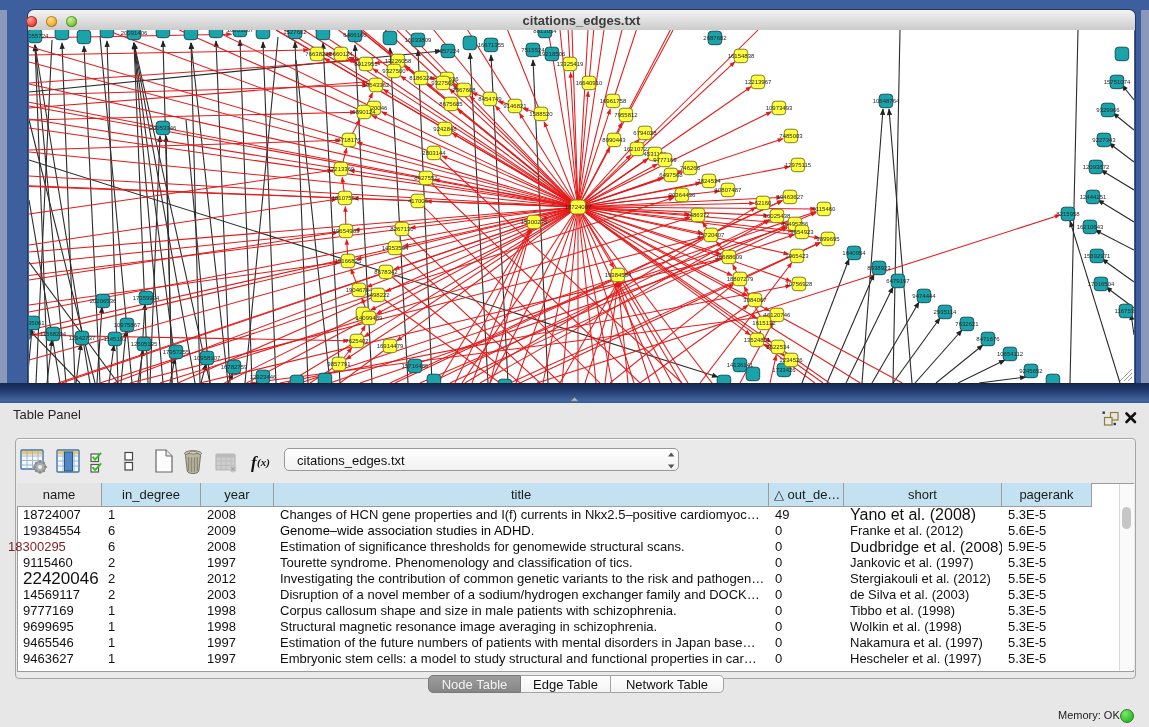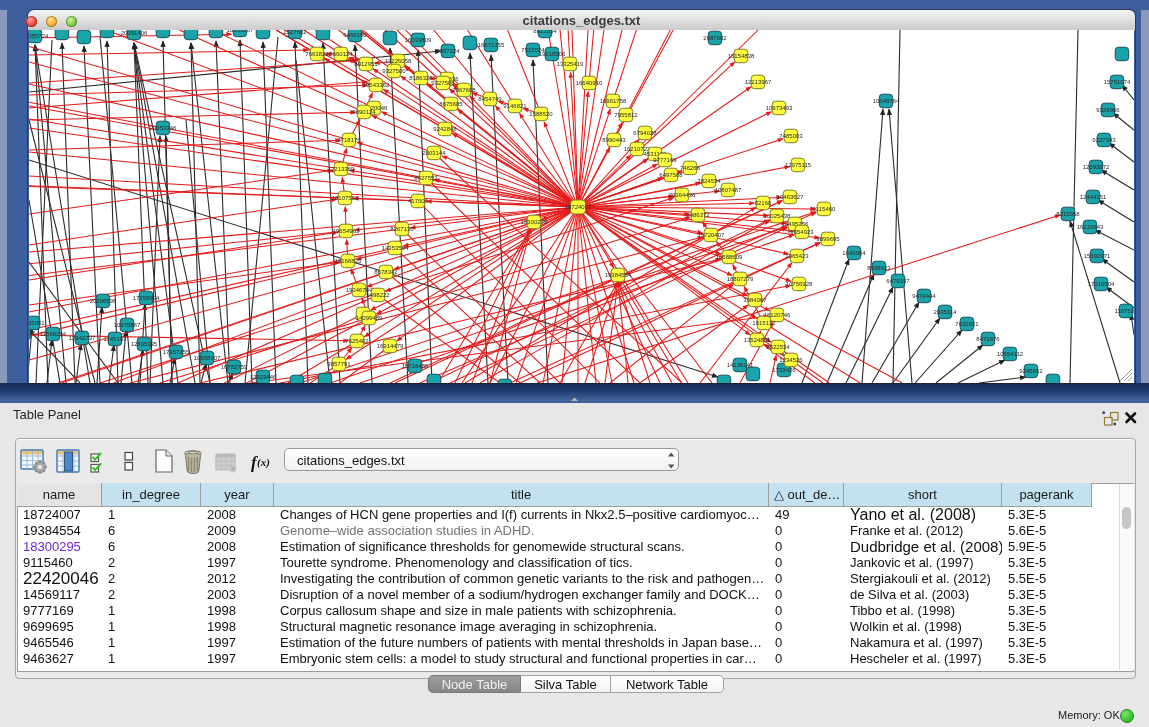--- a/index.html
+++ b/index.html
@@ -634,25 +634,25 @@
 <div style="position:absolute;left:17px;top:507px;width:85px;height:16px;box-sizing:border-box;font-size:13px;color:#101010;padding-left:6px;line-height:16px;overflow:hidden;white-space:nowrap">18724007</div>
 <div style="position:absolute;left:102px;top:507px;width:99px;height:16px;box-sizing:border-box;font-size:13px;color:#101010;padding-left:6px;line-height:16px;overflow:hidden;white-space:nowrap">1</div>
 <div style="position:absolute;left:201px;top:507px;width:73px;height:16px;box-sizing:border-box;font-size:13px;color:#101010;padding-left:6px;line-height:16px;overflow:hidden;white-space:nowrap">2008</div>
 <div style="position:absolute;left:274px;top:507px;width:495px;height:16px;box-sizing:border-box;font-size:13px;color:#101010;padding-left:6px;line-height:16px;overflow:hidden;white-space:nowrap">Changes of HCN gene properties and I(f) currents in Nkx2.5–positive cardiomyoc…</div>
 <div style="position:absolute;left:769px;top:507px;width:75px;height:16px;box-sizing:border-box;font-size:13px;color:#101010;padding-left:6px;line-height:16px;overflow:hidden;white-space:nowrap">49</div>
 <div style="position:absolute;left:844px;top:507px;width:158px;height:16px;box-sizing:border-box;font-size:16px;color:#101010;padding-left:6px;line-height:16px;overflow:hidden;white-space:nowrap">Yano et al. (2008)</div>
 <div style="position:absolute;left:1002px;top:507px;width:90px;height:16px;box-sizing:border-box;font-size:13px;color:#101010;padding-left:6px;line-height:16px;overflow:hidden;white-space:nowrap">5.3E-5</div>
 <div style="position:absolute;left:17px;top:523px;width:85px;height:16px;box-sizing:border-box;font-size:13px;color:#101010;padding-left:6px;line-height:16px;overflow:hidden;white-space:nowrap">19384554</div>
 <div style="position:absolute;left:102px;top:523px;width:99px;height:16px;box-sizing:border-box;font-size:13px;color:#101010;padding-left:6px;line-height:16px;overflow:hidden;white-space:nowrap">6</div>
 <div style="position:absolute;left:201px;top:523px;width:73px;height:16px;box-sizing:border-box;font-size:13px;color:#101010;padding-left:6px;line-height:16px;overflow:hidden;white-space:nowrap">2009</div>
-<div style="position:absolute;left:274px;top:523px;width:495px;height:16px;box-sizing:border-box;font-size:13px;color:#737373;padding-left:6px;line-height:16px;overflow:hidden;white-space:nowrap">Genome–wide association studies in ADHD.</div>
+<div style="position:absolute;left:274px;top:523px;width:495px;height:16px;box-sizing:border-box;font-size:13px;color:#000000;padding-left:6px;line-height:16px;overflow:hidden;white-space:nowrap">Genome–wide association studies in ADHD.</div>
 <div style="position:absolute;left:769px;top:523px;width:75px;height:16px;box-sizing:border-box;font-size:13px;color:#101010;padding-left:6px;line-height:16px;overflow:hidden;white-space:nowrap">0</div>
 <div style="position:absolute;left:844px;top:523px;width:158px;height:16px;box-sizing:border-box;font-size:13px;color:#101010;padding-left:6px;line-height:16px;overflow:hidden;white-space:nowrap">Franke et al. (2012)</div>
 <div style="position:absolute;left:1002px;top:523px;width:90px;height:16px;box-sizing:border-box;font-size:13px;color:#101010;padding-left:6px;line-height:16px;overflow:hidden;white-space:nowrap">5.6E-5</div>
-<div style="position:absolute;left:17px;top:539px;width:85px;height:16px;box-sizing:border-box;font-size:13px;color:#6d28d9;padding-left:6px;line-height:16px;overflow:hidden;white-space:nowrap">18300295</div>
+<div style="position:absolute;left:2px;top:539px;width:85px;height:16px;box-sizing:border-box;font-size:13px;color:#7f1d1d;padding-left:6px;line-height:16px;overflow:hidden;white-space:nowrap">18300295</div>
 <div style="position:absolute;left:102px;top:539px;width:99px;height:16px;box-sizing:border-box;font-size:13px;color:#101010;padding-left:6px;line-height:16px;overflow:hidden;white-space:nowrap">6</div>
 <div style="position:absolute;left:201px;top:539px;width:73px;height:16px;box-sizing:border-box;font-size:13px;color:#101010;padding-left:6px;line-height:16px;overflow:hidden;white-space:nowrap">2008</div>
 <div style="position:absolute;left:274px;top:539px;width:495px;height:16px;box-sizing:border-box;font-size:13px;color:#101010;padding-left:6px;line-height:16px;overflow:hidden;white-space:nowrap">Estimation of significance thresholds for genomewide structural scans.</div>
 <div style="position:absolute;left:769px;top:539px;width:75px;height:16px;box-sizing:border-box;font-size:13px;color:#101010;padding-left:6px;line-height:16px;overflow:hidden;white-space:nowrap">0</div>
 <div style="position:absolute;left:844px;top:539px;width:158px;height:16px;box-sizing:border-box;font-size:15px;color:#101010;padding-left:6px;line-height:16px;overflow:hidden;white-space:nowrap">Dudbridge et al. (2008)</div>
 <div style="position:absolute;left:1002px;top:539px;width:90px;height:16px;box-sizing:border-box;font-size:13px;color:#101010;padding-left:6px;line-height:16px;overflow:hidden;white-space:nowrap">5.9E-5</div>
 <div style="position:absolute;left:17px;top:555px;width:85px;height:16px;box-sizing:border-box;font-size:13px;color:#101010;padding-left:6px;line-height:16px;overflow:hidden;white-space:nowrap">9115460</div>
 <div style="position:absolute;left:102px;top:555px;width:99px;height:16px;box-sizing:border-box;font-size:13px;color:#101010;padding-left:6px;line-height:16px;overflow:hidden;white-space:nowrap">2</div>
 <div style="position:absolute;left:201px;top:555px;width:73px;height:16px;box-sizing:border-box;font-size:13px;color:#101010;padding-left:6px;line-height:16px;overflow:hidden;white-space:nowrap">1997</div>
 <div style="position:absolute;left:274px;top:555px;width:495px;height:16px;box-sizing:border-box;font-size:13px;color:#101010;padding-left:6px;line-height:16px;overflow:hidden;white-space:nowrap">Tourette syndrome. Phenomenology and classification of tics.</div>
@@ -683,35 +683,35 @@
 <div style="position:absolute;left:17px;top:619px;width:85px;height:16px;box-sizing:border-box;font-size:13px;color:#101010;padding-left:6px;line-height:16px;overflow:hidden;white-space:nowrap">9699695</div>
 <div style="position:absolute;left:102px;top:619px;width:99px;height:16px;box-sizing:border-box;font-size:13px;color:#101010;padding-left:6px;line-height:16px;overflow:hidden;white-space:nowrap">1</div>
 <div style="position:absolute;left:201px;top:619px;width:73px;height:16px;box-sizing:border-box;font-size:13px;color:#101010;padding-left:6px;line-height:16px;overflow:hidden;white-space:nowrap">1998</div>
 <div style="position:absolute;left:274px;top:619px;width:495px;height:16px;box-sizing:border-box;font-size:13px;color:#101010;padding-left:6px;line-height:16px;overflow:hidden;white-space:nowrap">Structural magnetic resonance image averaging in schizophrenia.</div>
 <div style="position:absolute;left:769px;top:619px;width:75px;height:16px;box-sizing:border-box;font-size:13px;color:#101010;padding-left:6px;line-height:16px;overflow:hidden;white-space:nowrap">0</div>
 <div style="position:absolute;left:844px;top:619px;width:158px;height:16px;box-sizing:border-box;font-size:13px;color:#101010;padding-left:6px;line-height:16px;overflow:hidden;white-space:nowrap">Wolkin et al. (1998)</div>
 <div style="position:absolute;left:1002px;top:619px;width:90px;height:16px;box-sizing:border-box;font-size:13px;color:#101010;padding-left:6px;line-height:16px;overflow:hidden;white-space:nowrap">5.3E-5</div>
 <div style="position:absolute;left:17px;top:635px;width:85px;height:16px;box-sizing:border-box;font-size:13px;color:#101010;padding-left:6px;line-height:16px;overflow:hidden;white-space:nowrap">9465546</div>
 <div style="position:absolute;left:102px;top:635px;width:99px;height:16px;box-sizing:border-box;font-size:13px;color:#101010;padding-left:6px;line-height:16px;overflow:hidden;white-space:nowrap">1</div>
 <div style="position:absolute;left:201px;top:635px;width:73px;height:16px;box-sizing:border-box;font-size:13px;color:#101010;padding-left:6px;line-height:16px;overflow:hidden;white-space:nowrap">1997</div>
-<div style="position:absolute;left:274px;top:635px;width:495px;height:16px;box-sizing:border-box;font-size:13px;color:#101010;padding-left:6px;line-height:16px;overflow:hidden;white-space:nowrap">Estimation of the future numbers of patients with mental thresholds in Japan base…</div>
+<div style="position:absolute;left:274px;top:635px;width:495px;height:16px;box-sizing:border-box;font-size:13px;color:#101010;padding-left:6px;line-height:16px;overflow:hidden;white-space:nowrap">Estimation of the future numbers of patients with mental disorders in Japan base…</div>
 <div style="position:absolute;left:769px;top:635px;width:75px;height:16px;box-sizing:border-box;font-size:13px;color:#101010;padding-left:6px;line-height:16px;overflow:hidden;white-space:nowrap">0</div>
 <div style="position:absolute;left:844px;top:635px;width:158px;height:16px;box-sizing:border-box;font-size:13px;color:#101010;padding-left:6px;line-height:16px;overflow:hidden;white-space:nowrap">Nakamura et al. (1997)</div>
 <div style="position:absolute;left:1002px;top:635px;width:90px;height:16px;box-sizing:border-box;font-size:13px;color:#101010;padding-left:6px;line-height:16px;overflow:hidden;white-space:nowrap">5.3E-5</div>
 <div style="position:absolute;left:17px;top:651px;width:85px;height:16px;box-sizing:border-box;font-size:13px;color:#101010;padding-left:6px;line-height:16px;overflow:hidden;white-space:nowrap">9463627</div>
 <div style="position:absolute;left:102px;top:651px;width:99px;height:16px;box-sizing:border-box;font-size:13px;color:#101010;padding-left:6px;line-height:16px;overflow:hidden;white-space:nowrap">1</div>
 <div style="position:absolute;left:201px;top:651px;width:73px;height:16px;box-sizing:border-box;font-size:13px;color:#101010;padding-left:6px;line-height:16px;overflow:hidden;white-space:nowrap">1997</div>
 <div style="position:absolute;left:274px;top:651px;width:495px;height:16px;box-sizing:border-box;font-size:13px;color:#101010;padding-left:6px;line-height:16px;overflow:hidden;white-space:nowrap">Embryonic stem cells: a model to study structural and functional properties in car…</div>
 <div style="position:absolute;left:769px;top:651px;width:75px;height:16px;box-sizing:border-box;font-size:13px;color:#101010;padding-left:6px;line-height:16px;overflow:hidden;white-space:nowrap">0</div>
 <div style="position:absolute;left:844px;top:651px;width:158px;height:16px;box-sizing:border-box;font-size:13px;color:#101010;padding-left:6px;line-height:16px;overflow:hidden;white-space:nowrap">Hescheler et al. (1997)</div>
 <div style="position:absolute;left:1002px;top:651px;width:90px;height:16px;box-sizing:border-box;font-size:13px;color:#101010;padding-left:6px;line-height:16px;overflow:hidden;white-space:nowrap">5.3E-5</div>
 <div id="sbar"></div>
 <div id="thumb"></div>
 <div class="tab" style="left:428px;width:93px;background:linear-gradient(#9d9d9d,#858585);border:1px solid #7a7a7a;border-radius:5px 0 0 5px;color:#f2f2f2">Node Table</div>
-<div class="tab" style="left:521px;width:90px;background:linear-gradient(#ffffff,#f3f3f3);border:1px solid #a3a3a3;border-left:none;color:#111">Silva Table</div>
+<div class="tab" style="left:521px;width:90px;background:linear-gradient(#ffffff,#f3f3f3);border:1px solid #a3a3a3;border-left:none;color:#111">Edge Table</div>
 <div class="tab" style="left:611px;width:113px;background:linear-gradient(#ffffff,#f3f3f3);border:1px solid #a3a3a3;border-left:none;border-radius:0 5px 5px 0;color:#111">Network Table</div>
 <div id="mem">Memory: OK</div>
 <div id="dot"></div>
 <svg style="position:absolute;left:0;top:0" width="1149" height="727" viewBox="0 0 1149 727">
 
 <g>
 <rect x="21" y="450" width="22" height="19" rx="1" fill="#f4f8fc" stroke="#3f74ad" stroke-width="1.4"></rect>
 <rect x="22" y="451" width="20" height="3.5" fill="#f0c46a"></rect>
 <path d="M27 451V469M32.5 451V469M38 451V469M22 456H43M22 460.5H43M22 465H43" stroke="#9db8d2" stroke-width="1"></path>
 <circle cx="40" cy="467" r="5.6" fill="#adadad" stroke="#8a8a8a"></circle>

